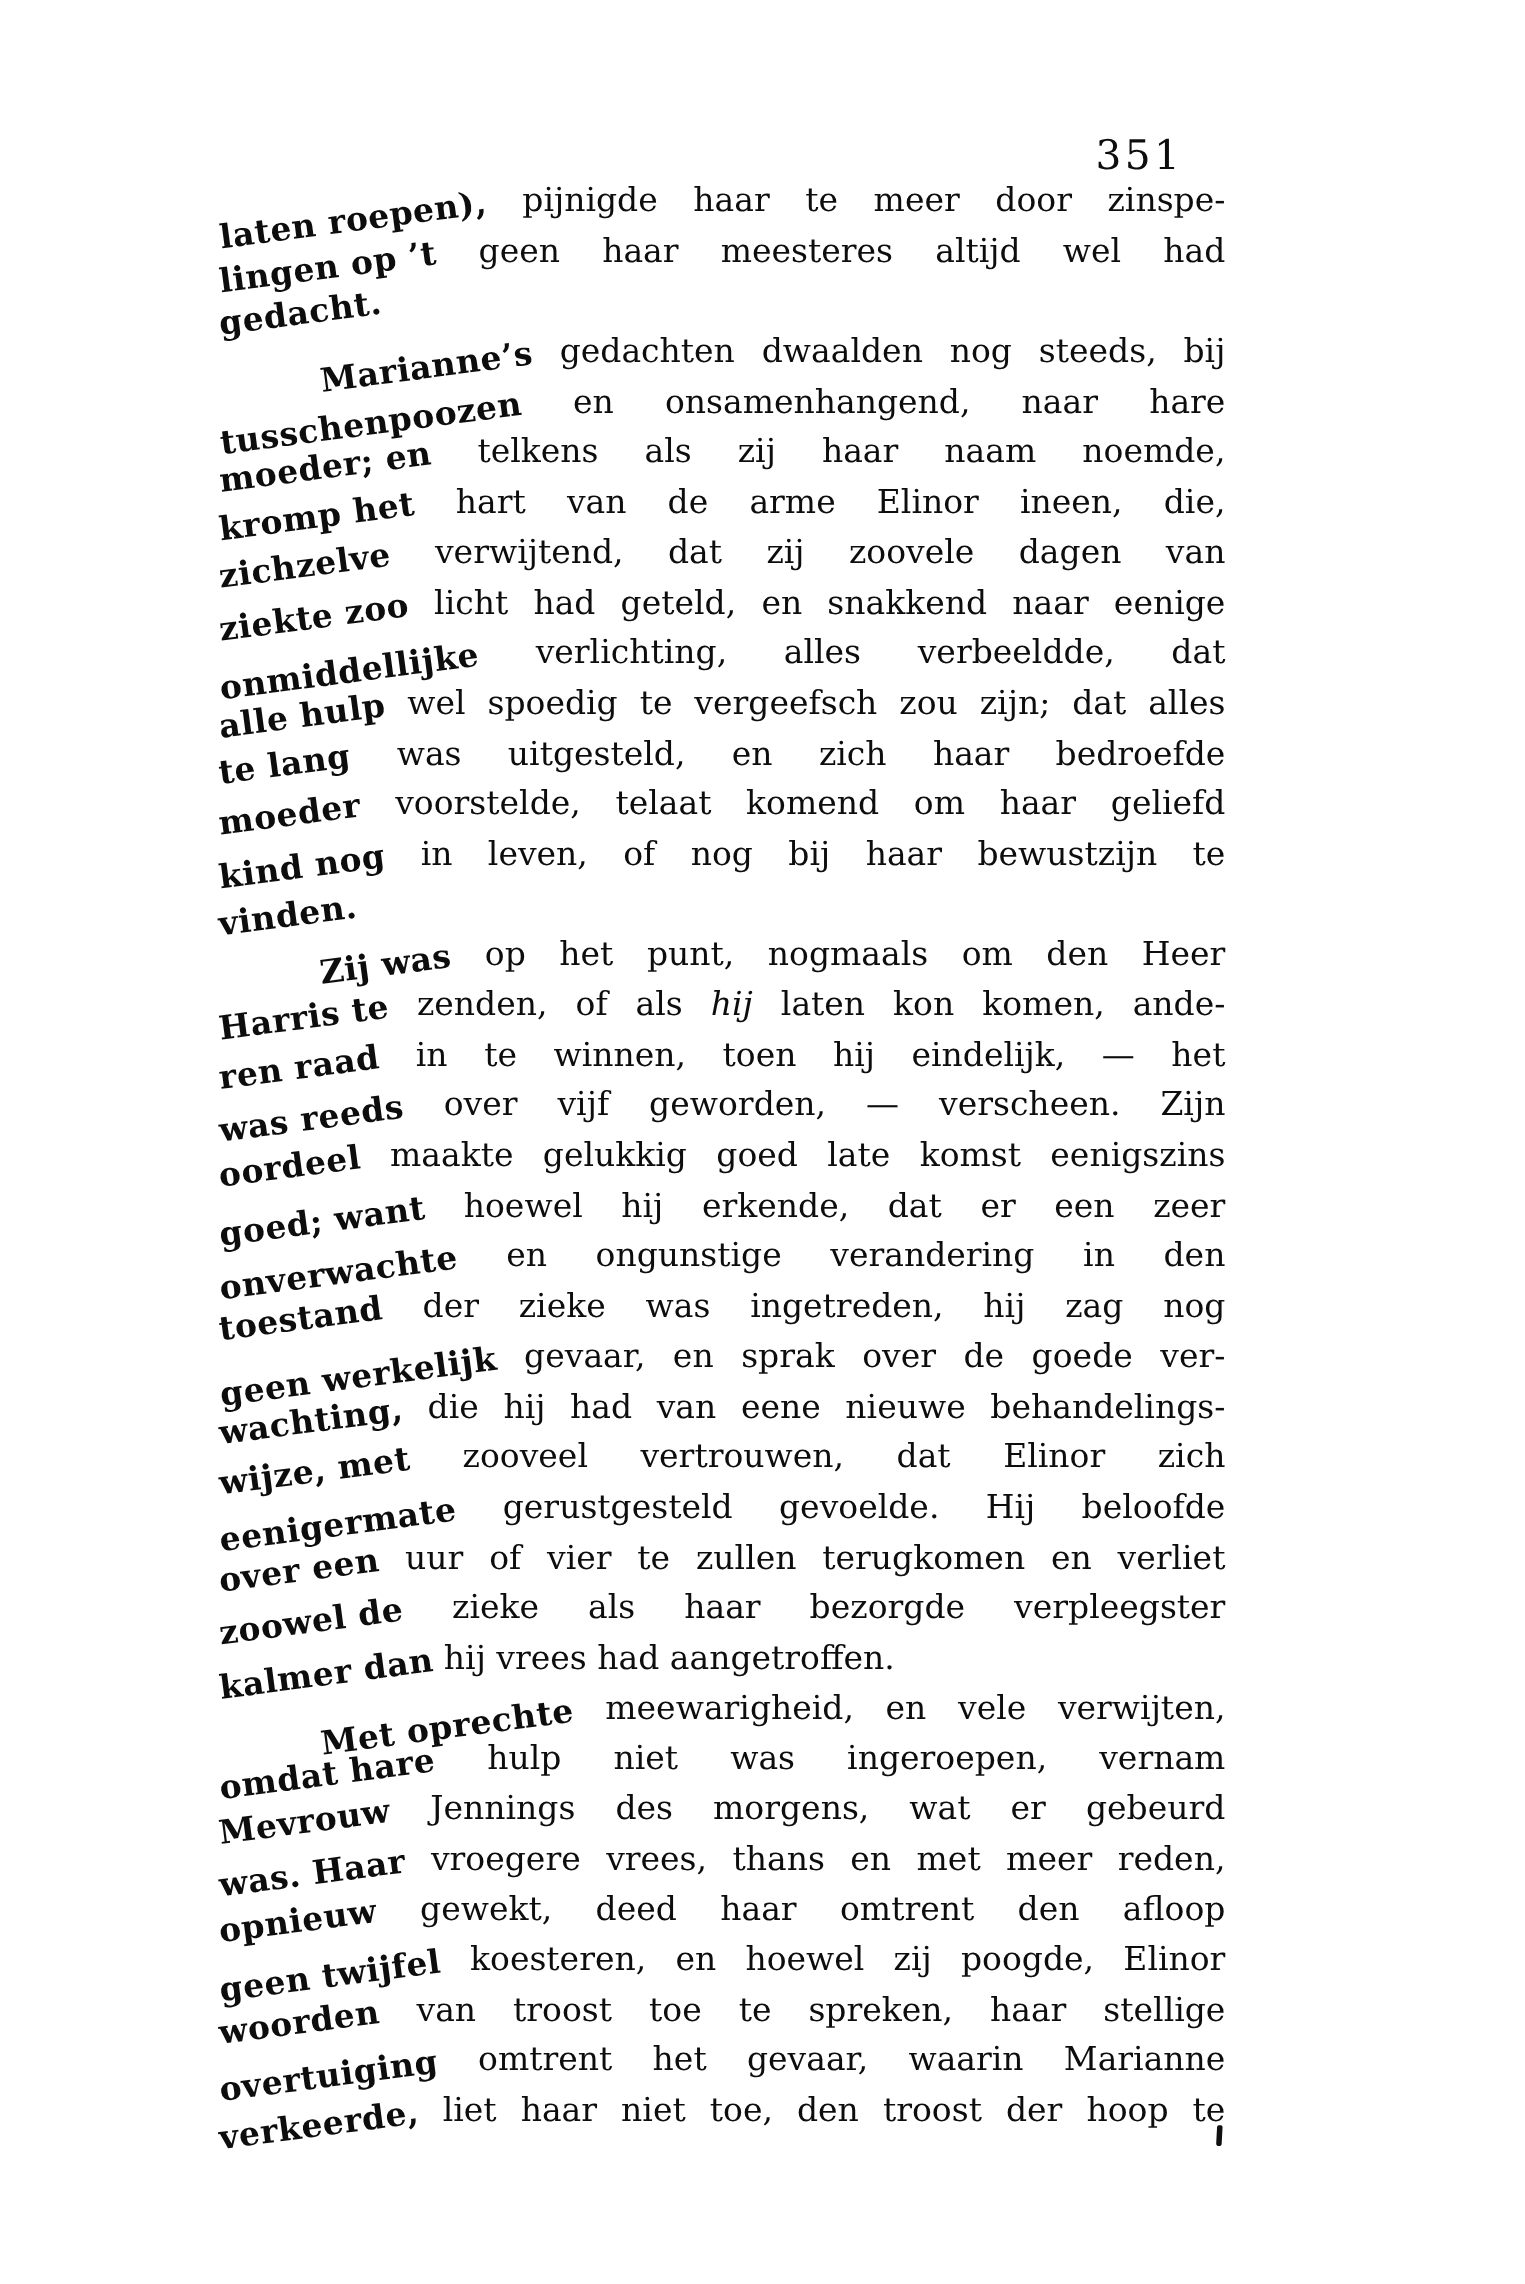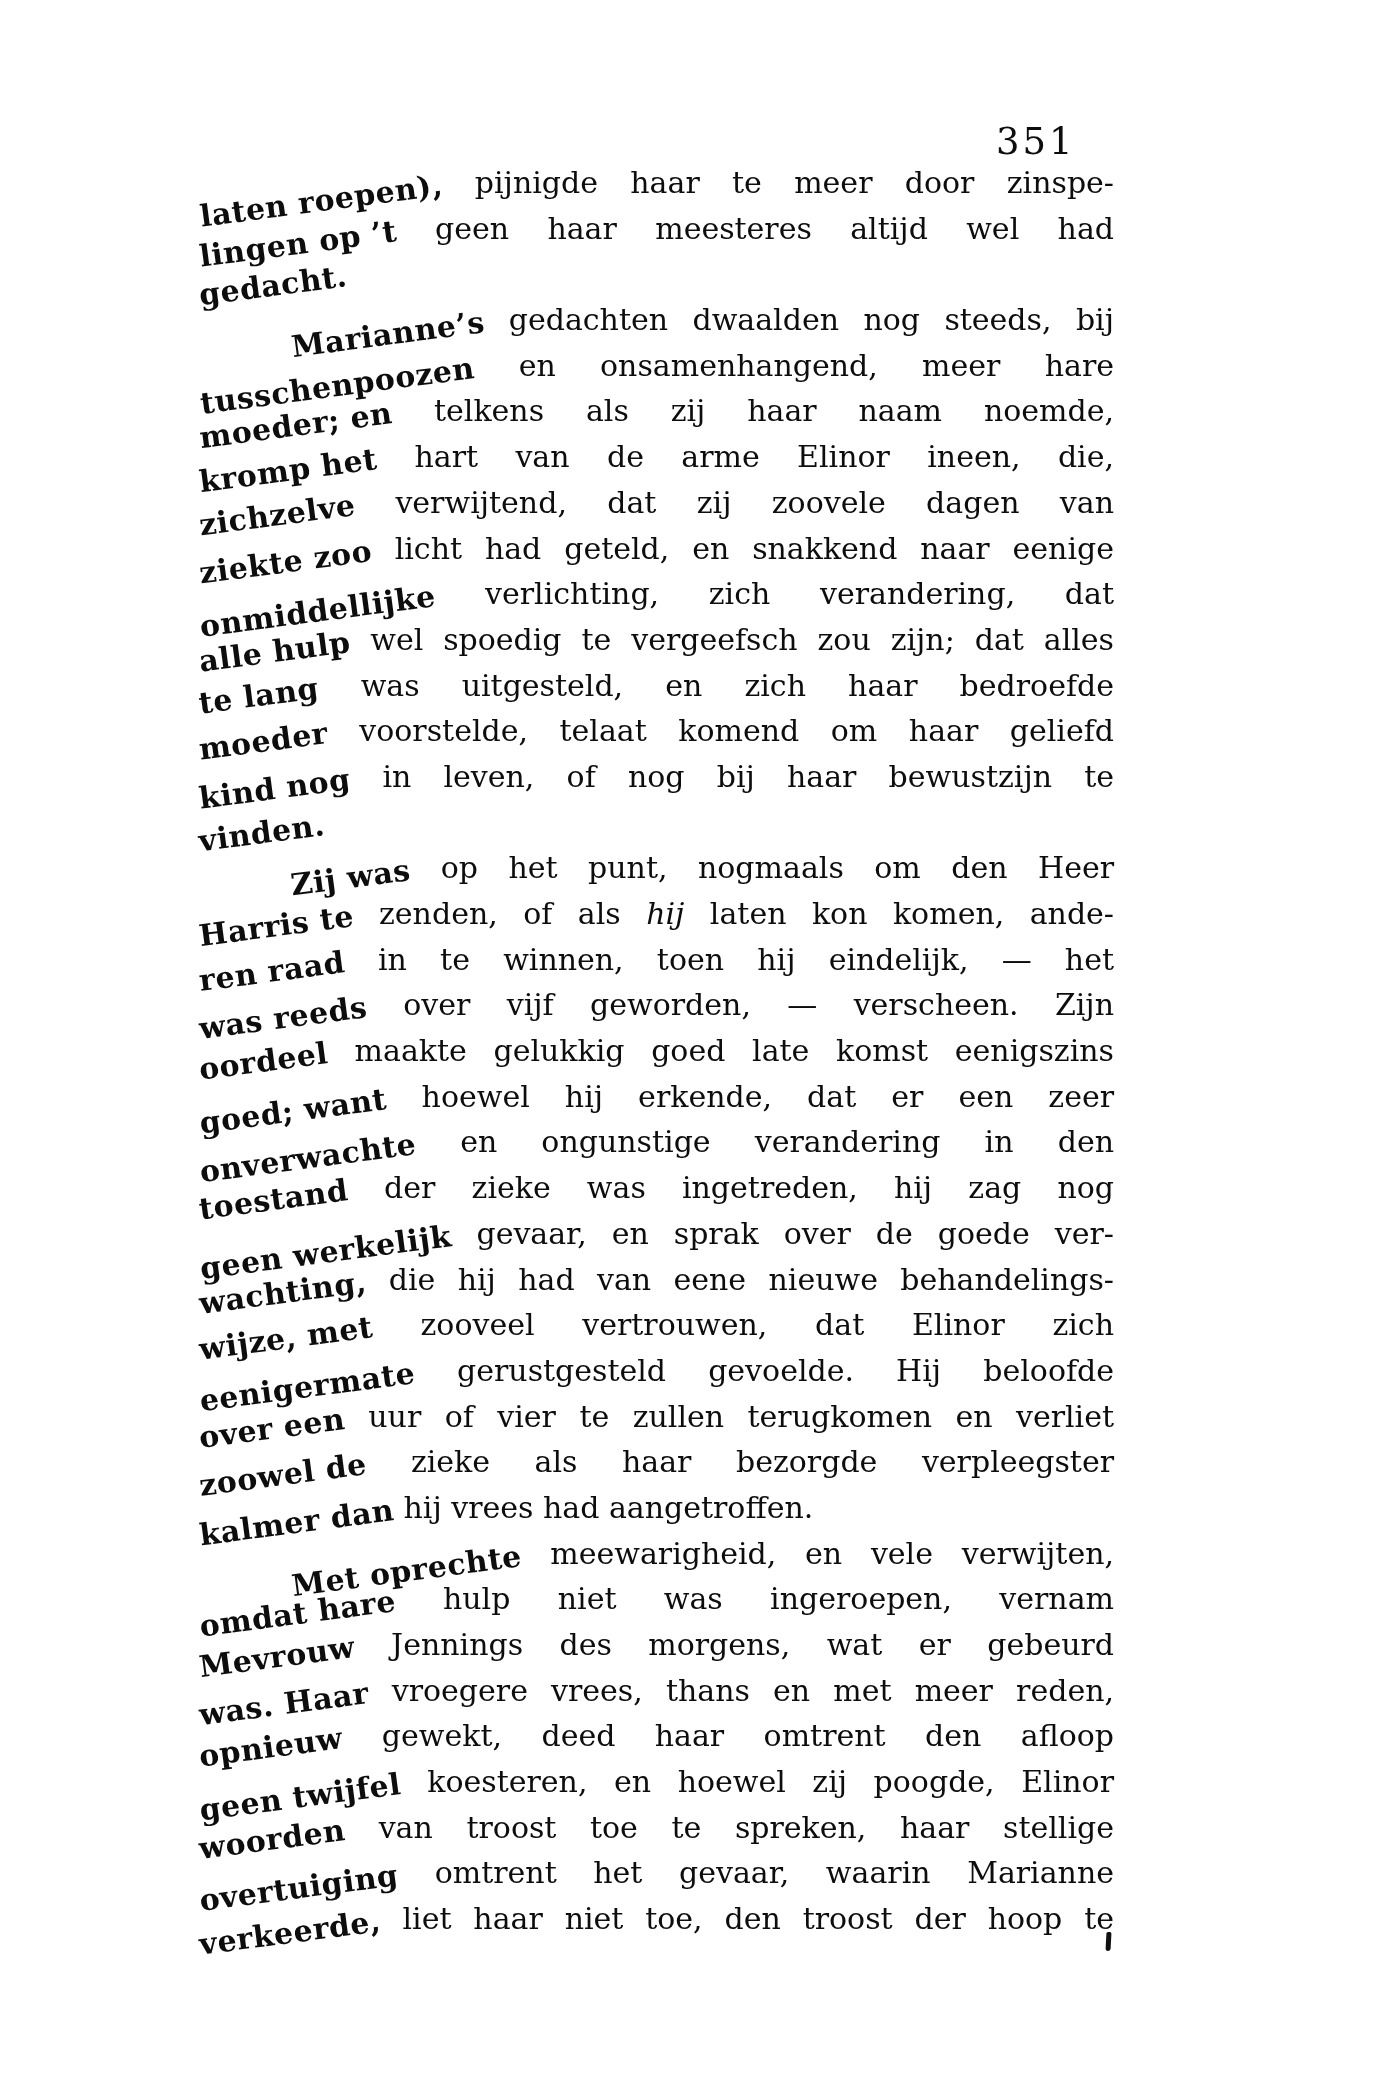--- a/index.html
+++ b/index.html
@@ -65,26 +65,26 @@
 <body>
 
 <div class="page">
   <div class="pagenum">351</div>
 
   <div class="text-column">
       <div class="line"><span class="seg-gutter">laten roepen),</span> <span class="seg-normal">pijnigde haar te meer door zinspe-</span></div>
       <div class="line"><span class="seg-gutter">lingen op ’t</span> <span class="seg-normal">geen haar meesteres altijd wel had</span></div>
       <div class="line no-just"><span class="seg-gutter">gedacht.</span></div>
       <div class="line indent"><span class="seg-gutter">Marianne’s</span> <span class="seg-normal">gedachten dwaalden nog steeds, bij</span></div>
-      <div class="line"><span class="seg-gutter">tusschenpoozen</span> <span class="seg-normal">en onsamenhangend, meer hare</span></div>
+      <div class="line"><span class="seg-gutter">tusschenpoozen</span> <span class="seg-normal">en onsamenhangend, naar hare</span></div>
       <div class="line"><span class="seg-gutter">moeder; en</span> <span class="seg-normal">telkens als zij haar naam noemde,</span></div>
       <div class="line"><span class="seg-gutter">kromp het</span> <span class="seg-normal">hart van de arme Elinor ineen, die,</span></div>
       <div class="line"><span class="seg-gutter">zichzelve</span> <span class="seg-normal">verwijtend, dat zij zoovele dagen van</span></div>
       <div class="line"><span class="seg-gutter">ziekte zoo</span> <span class="seg-normal">licht had geteld, en snakkend naar eenige</span></div>
-      <div class="line"><span class="seg-gutter">onmiddellijke</span> <span class="seg-normal">verlichting, zich verandering, dat</span></div>
+      <div class="line"><span class="seg-gutter">onmiddellijke</span> <span class="seg-normal">verlichting, alles verbeeldde, dat</span></div>
       <div class="line"><span class="seg-gutter">alle hulp</span> <span class="seg-normal">wel spoedig te vergeefsch zou zijn; dat alles</span></div>
       <div class="line"><span class="seg-gutter">te lang</span> <span class="seg-normal">was uitgesteld, en zich haar bedroefde</span></div>
       <div class="line"><span class="seg-gutter">moeder</span> <span class="seg-normal">voorstelde, telaat komend om haar geliefd</span></div>
       <div class="line"><span class="seg-gutter">kind nog</span> <span class="seg-normal">in leven, of nog bij haar bewustzijn te</span></div>
       <div class="line no-just"><span class="seg-gutter">vinden.</span></div>
       <div class="line indent"><span class="seg-gutter">Zij was</span> <span class="seg-normal">op het punt, nogmaals om den Heer</span></div>
       <div class="line"><span class="seg-gutter">Harris te</span> <span class="seg-normal">zenden, of als</span> <span class="seg-italic">hij</span> <span class="seg-normal">laten kon komen, ande-</span></div>
       <div class="line"><span class="seg-gutter">ren raad</span> <span class="seg-normal">in te winnen, toen hij eindelijk, — het</span></div>
       <div class="line"><span class="seg-gutter">was reeds</span> <span class="seg-normal">over vijf geworden, — verscheen. Zijn</span></div>
       <div class="line"><span class="seg-gutter">oordeel</span> <span class="seg-normal">maakte gelukkig goed late komst eenigszins</span></div>

